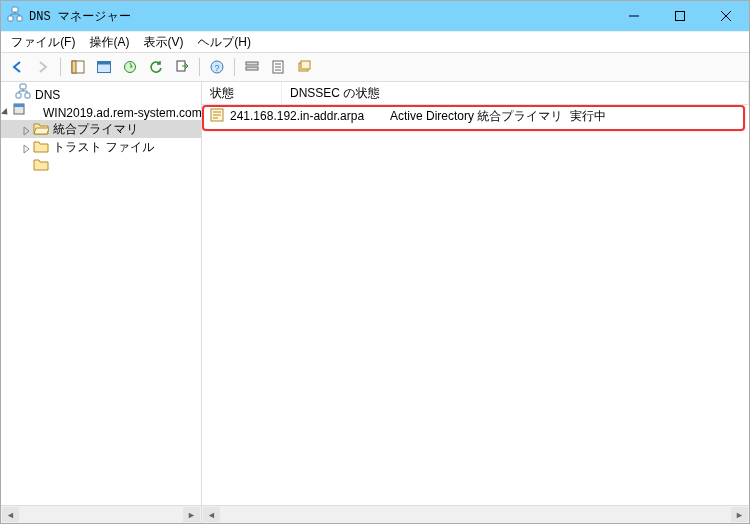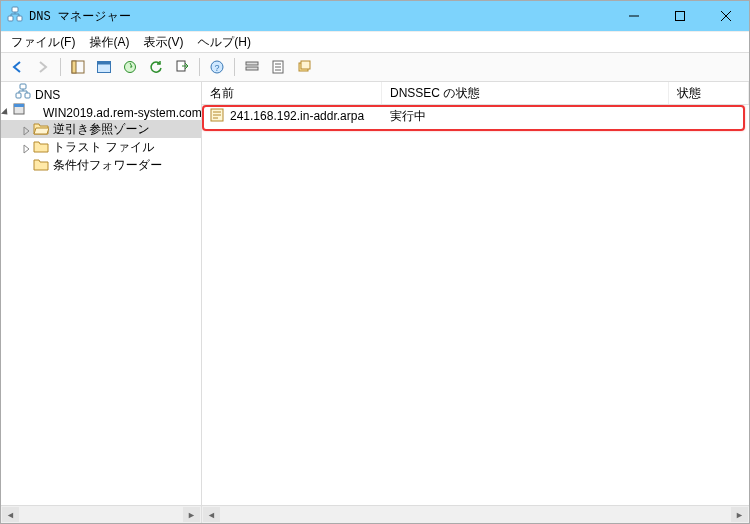--- a/index.html
+++ b/index.html
@@ -352,21 +352,21 @@
             <svg width="10" height="10">
                 <path d="M2 1 L7 5 L2 9 Z" fill="none" stroke="#888"></path>
               </svg>
           </span>
           <span class="folder-icon">
             <svg width="16" height="14">
                 <path d="M1 3 h5 l1 2 h8 v8 h-14 z" fill="#ffe9a8" stroke="#b58a2e"></path>
                 <path d="M1 13 l2 -6 h13 l-2 6 z" fill="#fff4d1" stroke="#b58a2e"></path>
               </svg>
           </span>
-          <span class="tree-label">逆引き参照ゾーン</span>
+          <span class="tree-label">統合プライマリ</span>
         </div>
 
         <div class="tree-row">
           <span class="tree-indent" style="width:20px"></span>
           <span class="expander">
             <svg width="10" height="10">
                 <path d="M2 1 L7 5 L2 9 Z" fill="none" stroke="#888"></path>
               </svg>
           </span>
           <span class="folder-icon">
@@ -378,46 +378,45 @@
         </div>
 
         <div class="tree-row">
           <span class="tree-indent" style="width:20px"></span>
           <span class="expander"></span>
           <span class="folder-icon">
             <svg width="16" height="14">
                 <path d="M1 3 h5 l1 2 h8 v8 h-14 z" fill="#ffe9a8" stroke="#b58a2e"></path>
               </svg>
           </span>
-          <span class="tree-label">条件付フォワーダー</span>
         </div>
       </div>
       <div class="hscroll">
         <div class="arrow">◄</div>
         <div class="arrow">►</div>
       </div>
     </div>
 
     <div class="right-pane">
       <div class="list-header">
-        <div class="list-col col-name">名前</div>
+        <div class="list-col col-status">状態</div>
         <div class="list-col col-dnssec">DNSSEC の状態</div>
-        <div class="list-col col-status">状態</div>
       </div>
       <div class="list-body">
         <div class="list-row" style="margin-top:2px">
           <div class="list-cell col-name">
             <span style="margin-right:4px">
               <svg width="16" height="14">
                   <rect x="1" y="1" width="12" height="12" fill="#fff7d6" stroke="#b58a2e"></rect>
                   <path d="M3 4 h8 M3 7 h8 M3 10 h5" stroke="#b58a2e"></path>
                 </svg>
             </span>
             <span>241.168.192.in-addr.arpa</span>
           </div>
+          <div class="list-cell col-type">Active Directory 統合プライマリ</div>
           <div class="list-cell col-status">実行中</div>
         </div>
         <div class="highlight-box" style="left:0px; top:0px; right:4px; height:22px;"></div>
       </div>
       <div class="hscroll">
         <div class="arrow">◄</div>
         <div class="arrow">►</div>
       </div>
     </div>
 

